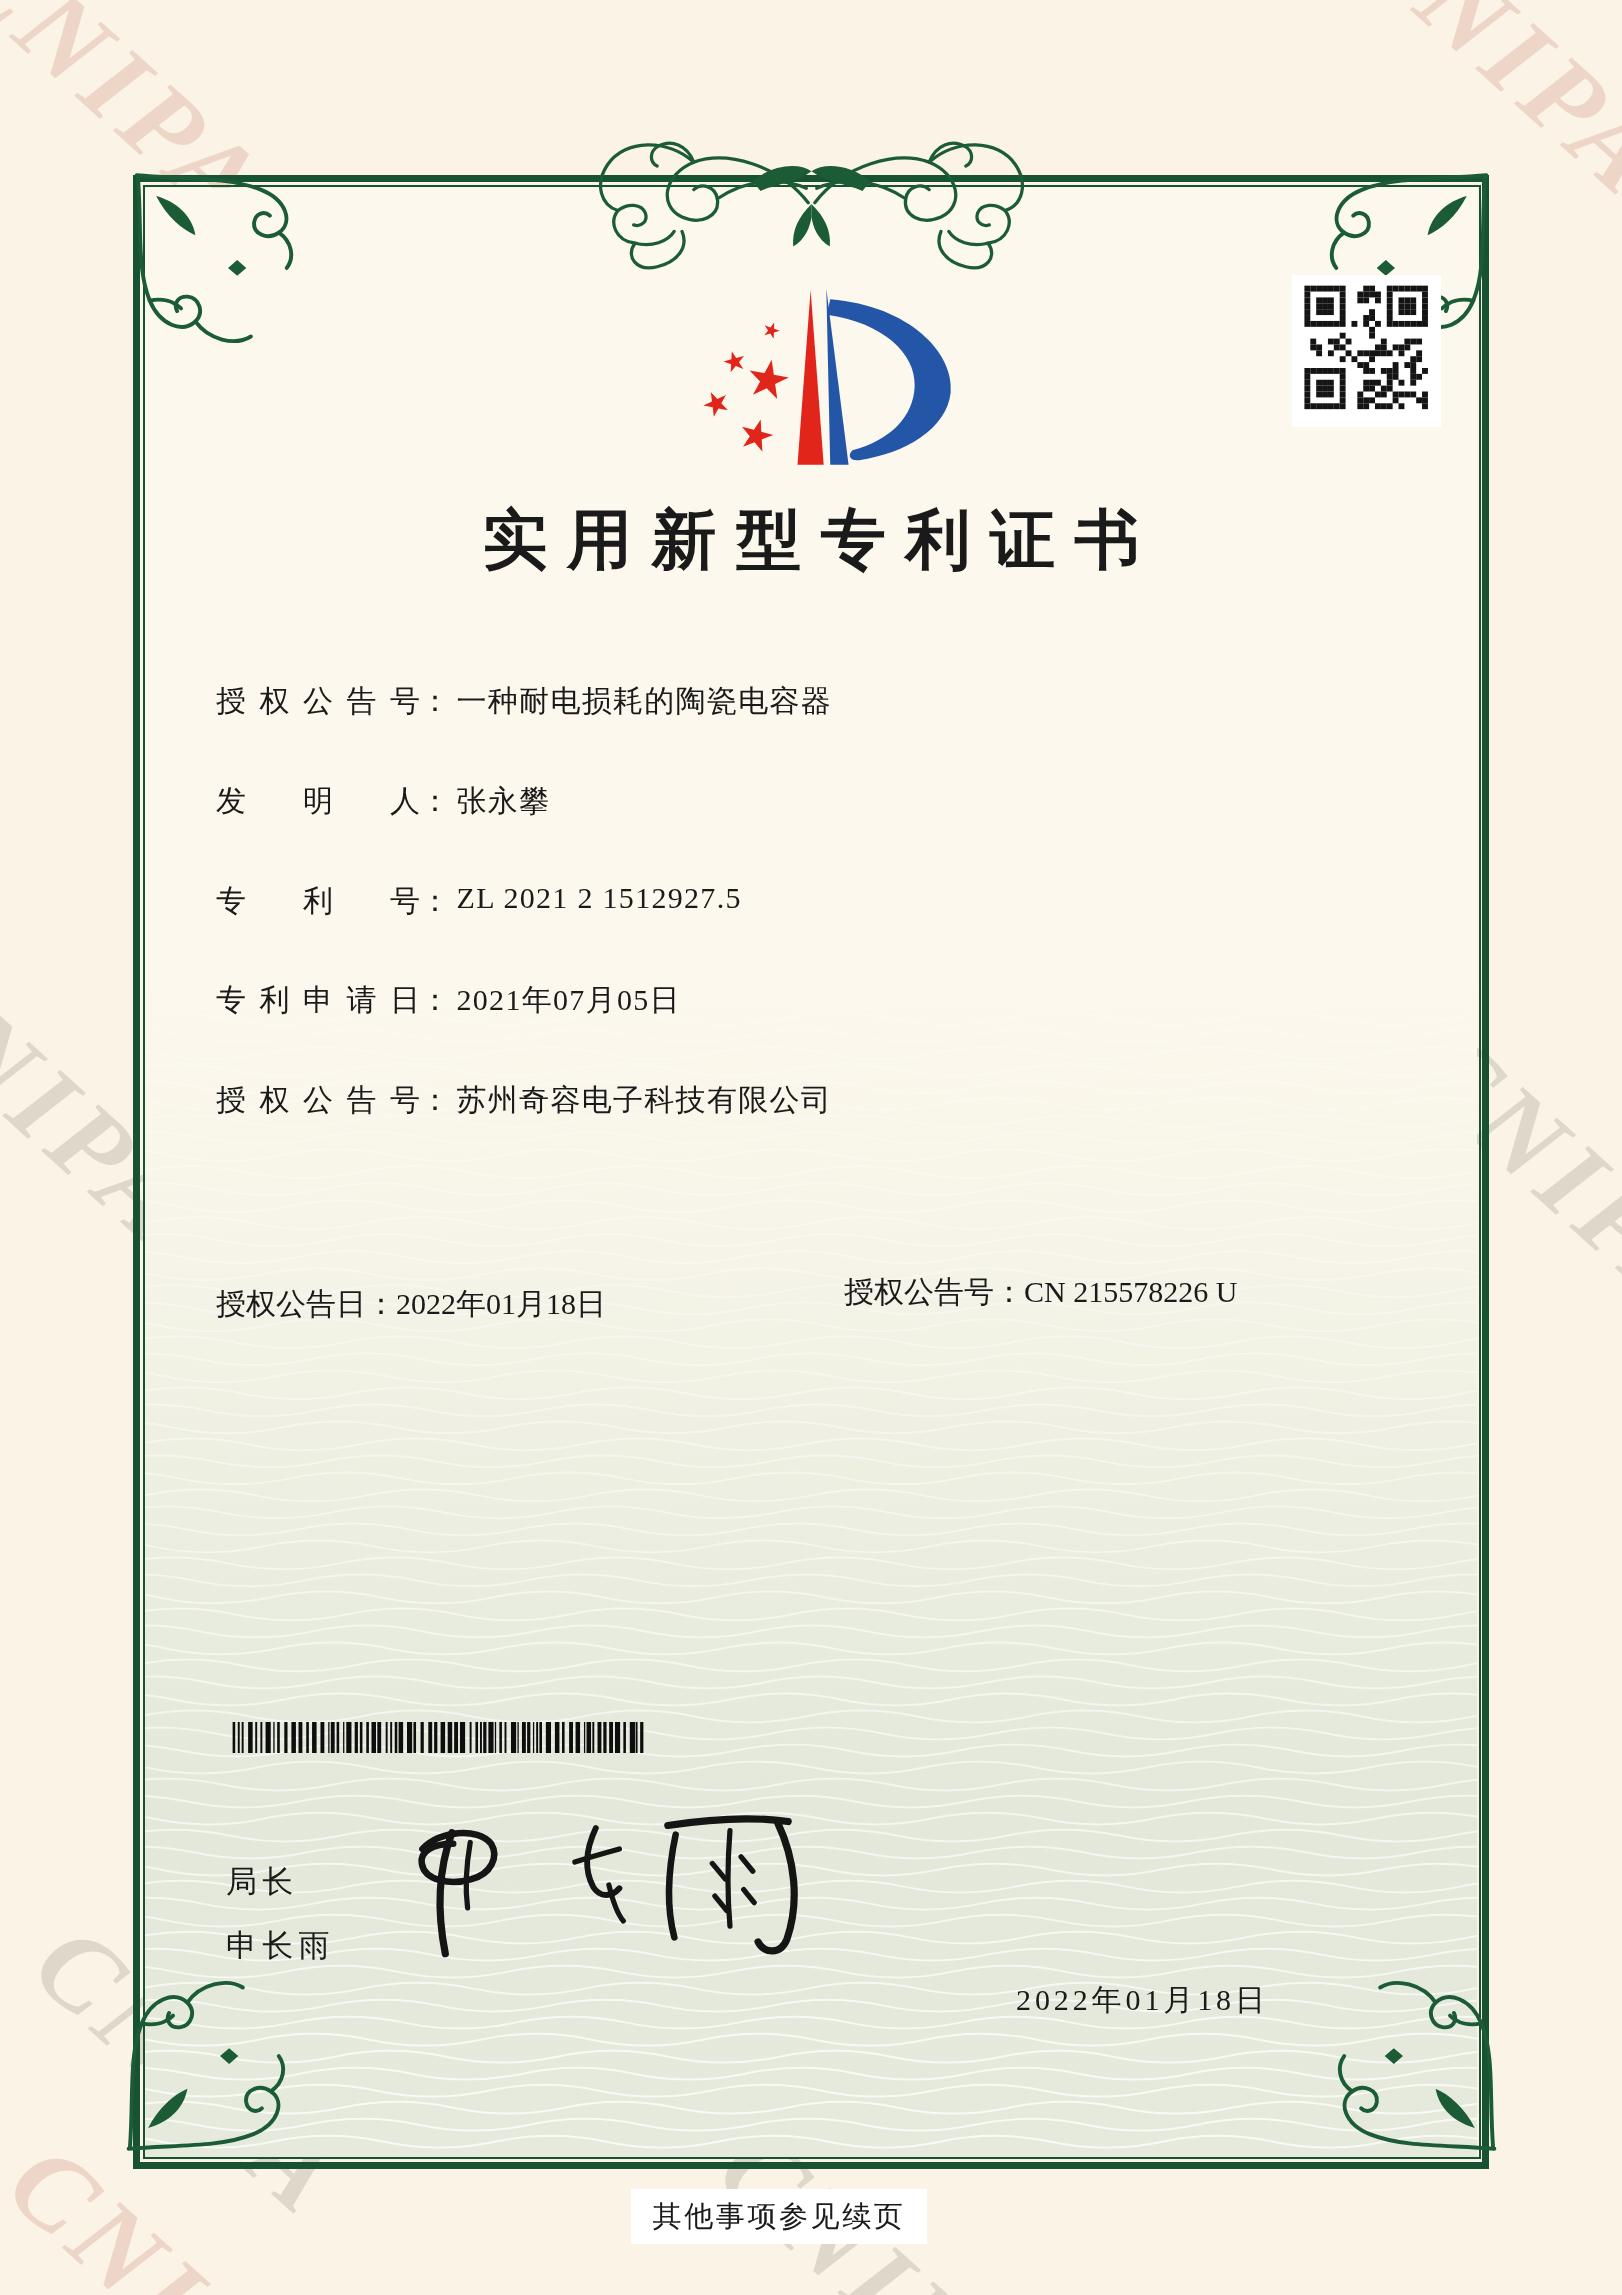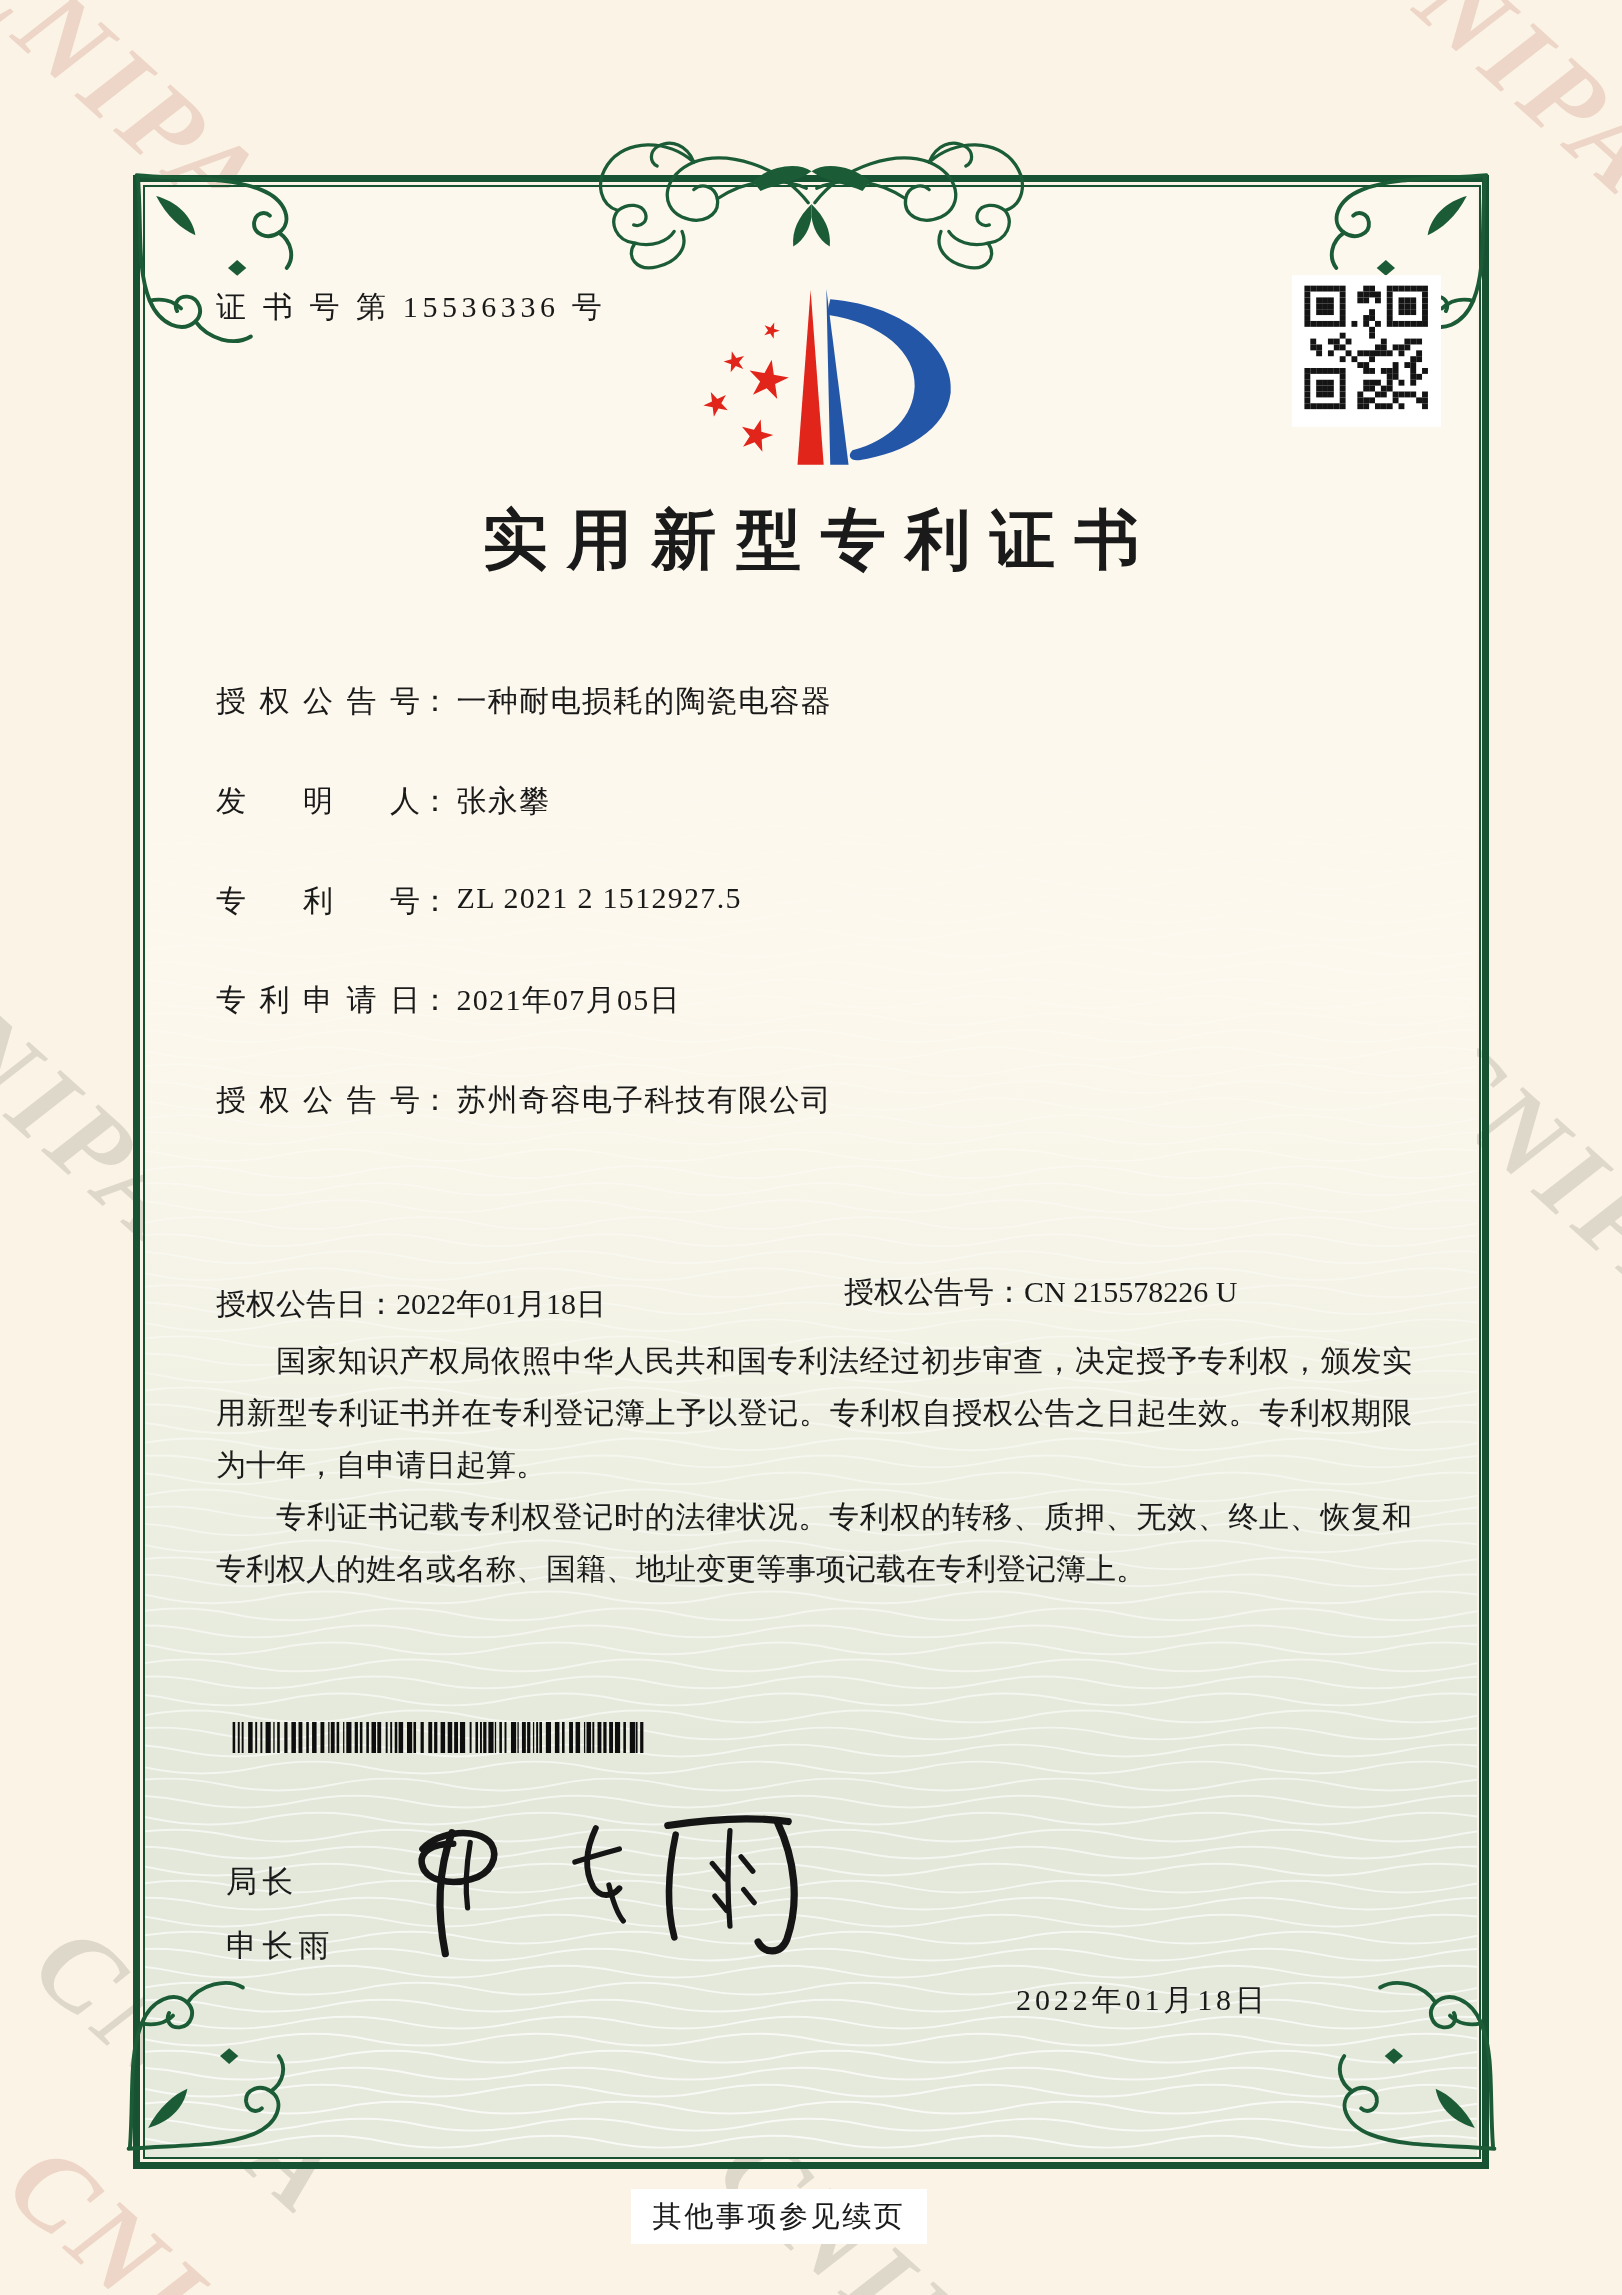--- a/index.html
+++ b/index.html
@@ -277,21 +277,20 @@
       <path d="M10,8 C80,14 150,10 200,30 C240,46 250,80 228,96 C210,108 188,98 190,80 C192,66 206,62 214,70"></path>
       <path d="M12,10 C18,90 10,150 30,200 C46,238 80,250 100,232 C114,218 106,196 88,194 C74,193 66,204 72,216"></path>
       <path d="M40,40 C70,48 95,70 100,100 C80,92 55,70 40,40 Z" fill="#1b5c36" stroke="none"></path>
       <path d="M100,232 C120,260 160,270 185,255"></path>
       <path d="M228,96 C248,110 252,134 240,150"></path>
       <path d="M150,150 l14,-12 l14,12 l-14,12 Z" fill="#1b5c36" stroke="none"></path>
       <path d="M30,200 C48,196 66,200 78,212"></path>
     </g>
   </svg>
 
-  <div class="cert-no">证 书 号 第 15536336 号</div>
 
   <svg class="logo" width="262" height="216" viewBox="0 0 400 330">
     <g fill="#e1251b">
       <g id="star">
         <path d="M0,-1 L0.2245,-0.309 L0.9511,-0.309 L0.3633,0.118 L0.5878,0.809 L0,0.382 L-0.5878,0.809 L-0.3633,0.118 L-0.9511,-0.309 L-0.2245,-0.309 Z" transform="translate(118,120) scale(13) rotate(20)"></path>
       </g>
       <path d="M0,-1 L0.2245,-0.309 L0.9511,-0.309 L0.3633,0.118 L0.5878,0.809 L0,0.382 L-0.5878,0.809 L-0.3633,0.118 L-0.9511,-0.309 L-0.2245,-0.309 Z" transform="translate(62,168) scale(17) rotate(-15)"></path>
       <path d="M0,-1 L0.2245,-0.309 L0.9511,-0.309 L0.3633,0.118 L0.5878,0.809 L0,0.382 L-0.5878,0.809 L-0.3633,0.118 L-0.9511,-0.309 L-0.2245,-0.309 Z" transform="translate(113,196) scale(32) rotate(10)"></path>
       <path d="M0,-1 L0.2245,-0.309 L0.9511,-0.309 L0.3633,0.118 L0.5878,0.809 L0,0.382 L-0.5878,0.809 L-0.3633,0.118 L-0.9511,-0.309 L-0.2245,-0.309 Z" transform="translate(34,232) scale(20) rotate(-25)"></path>
       <path d="M0,-1 L0.2245,-0.309 L0.9511,-0.309 L0.3633,0.118 L0.5878,0.809 L0,0.382 L-0.5878,0.809 L-0.3633,0.118 L-0.9511,-0.309 L-0.2245,-0.309 Z" transform="translate(95,281) scale(26) rotate(15)"></path>
@@ -520,24 +519,20 @@
   </div>
   <div class="field f4">
     <span class="flabel">授权公告号</span><span class="fcolon">：</span><span class="fvalue">苏州奇容电子科技有限公司</span>
   </div>
 
   <div class="grant-row">
     <span class="grant-date"><span>授权公告日</span><span>：</span><span>2022年01月18日</span></span>
     <span class="grant-no"><span>授权公告号</span><span>：</span><span>CN 215578226 U</span></span>
   </div>
 
-  <div class="paras">
-    <p>国家知识产权局依照中华人民共和国专利法经过初步审查，决定授予专利权，颁发实用新型专利证书并在专利登记簿上予以登记。专利权自授权公告之日起生效。专利权期限为十年，自申请日起算。</p>
-    <p>专利证书记载专利权登记时的法律状况。专利权的转移、质押、无效、终止、恢复和专利权人的姓名或名称、国籍、地址变更等事项记载在专利登记簿上。</p>
-  </div>
 
   <svg class="barcode" id="barcode-svg" width="416" height="31" viewBox="0 0 636 48">
       <rect x="0" y="0" width="4" height="48" fill="#0d0d0d"></rect>
       <rect x="8" y="0" width="3" height="48" fill="#0d0d0d"></rect>
       <rect x="14" y="0" width="3" height="48" fill="#0d0d0d"></rect>
       <rect x="24" y="0" width="7" height="48" fill="#0d0d0d"></rect>
       <rect x="35" y="0" width="3" height="48" fill="#0d0d0d"></rect>
       <rect x="43" y="0" width="3" height="48" fill="#0d0d0d"></rect>
       <rect x="51" y="0" width="8" height="48" fill="#0d0d0d"></rect>
       <rect x="63" y="0" width="2" height="48" fill="#0d0d0d"></rect>

